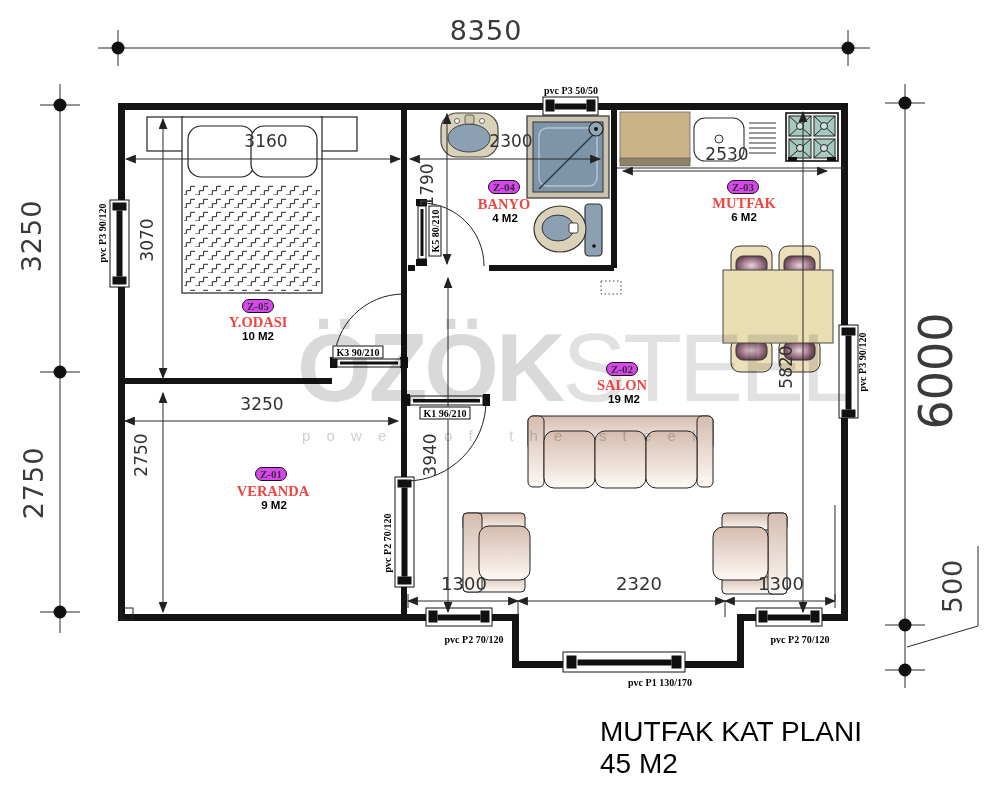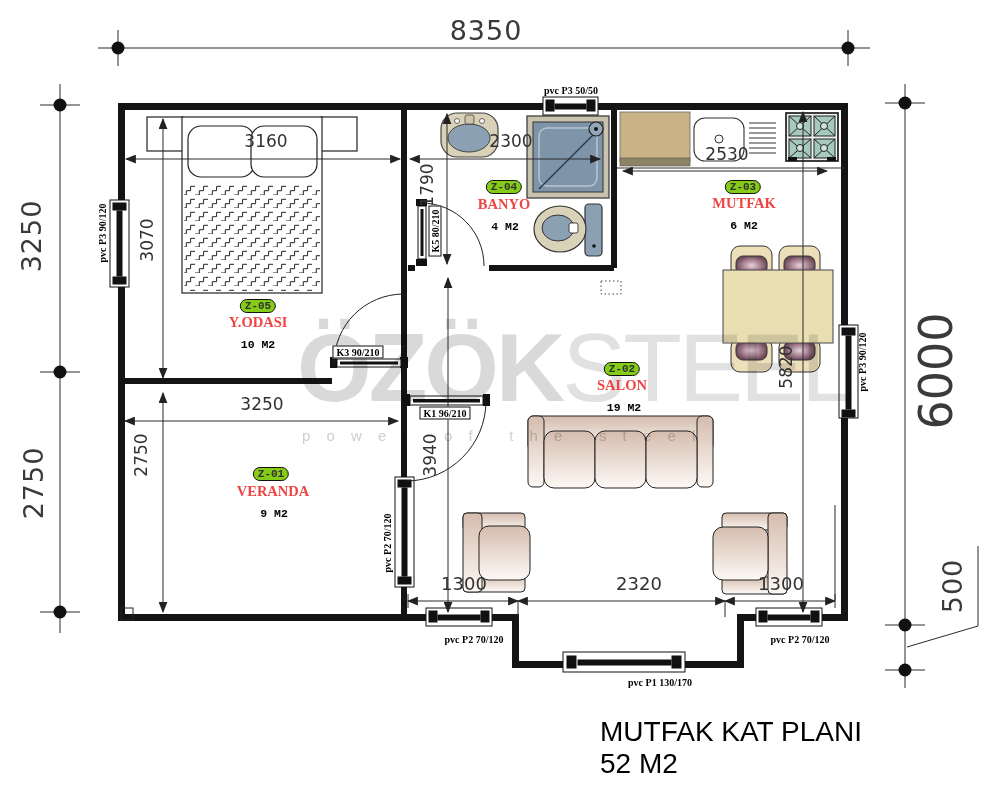--- a/index.html
+++ b/index.html
@@ -15,24 +15,24 @@
           letter-spacing:6px;white-space:pre;color:#cfcfcf;}
   .t{position:absolute;z-index:4;transform:translate(-50%,-50%);white-space:nowrap;color:#323232;}
   .rot{transform:translate(-50%,-50%) rotate(-90deg);}
   .abs{position:absolute;z-index:4;white-space:nowrap;}
   .dim-sm{font-size:17px;}
   .dim-md{font-size:18px;}
   .dim-lg{font-size:27px;letter-spacing:1px;color:#3a3a3a;}
   .dim-xl{font-size:46px;color:#3a3a3a;}
   .lbl{font-family:"Liberation Serif",serif;font-size:10px;font-weight:bold;color:#000;}
   .box{border:1.2px solid #111;background:#fff;padding:0 3px;z-index:5;}
-  .zbox{font-family:Liberation Mono, monospace;font-weight:bold;font-size:11px;
-        border:1.4px solid #111;border-radius:7px;background:#84cc16;padding:0 4px;z-index:5;}
+  .zbox{font-family:Liberation Serif, serif;font-weight:bold;font-size:11px;
+        border:1.4px solid #111;border-radius:7px;background:#d946ef;padding:0 4px;z-index:5;}
   .rname{font-family:"Liberation Serif",serif;font-weight:bold;font-size:14.5px;color:#ef4444;}
-  .rarea{font-family:Liberation Mono, monospace;font-weight:bold;font-size:11.5px;color:#000;margin-top:8px;}
+  .rarea{font-family:Liberation Sans, sans-serif;font-weight:bold;font-size:11.5px;color:#000;}
   .title1{font-family:"Liberation Sans",sans-serif;font-size:28px;color:#000;}
 </style>
 </head>
 <body>
 
 <div id="plan">
 
   <svg width="1003" height="790" viewBox="0 0 1003 790">
     <defs>
       <marker id="ma" viewBox="0 0 10 8" markerWidth="11" markerHeight="9" refX="9" refY="4" orient="auto-start-reverse">
@@ -308,15 +308,15 @@
 
   <span class="t zbox" style="left:622px;top:369px">Z-02</span>
   <span class="t rname" style="left:622px;top:385px">SALON</span>
   <span class="t rarea" style="left:624px;top:399px">19 M2</span>
 
   <span class="t zbox" style="left:271px;top:474px">Z-01</span>
   <span class="t rname" style="left:273px;top:491px">VERANDA</span>
   <span class="t rarea" style="left:274px;top:505px">9 M2</span>
 
   <div class="abs title1" style="left:600px;top:716px">MUTFAK KAT PLANI</div>
-  <div class="abs title1" style="left:600px;top:748px">52 M2</div>
+  <div class="abs title1" style="left:600px;top:748px">45 M2</div>
 
 </div>
 
 </body></html>

